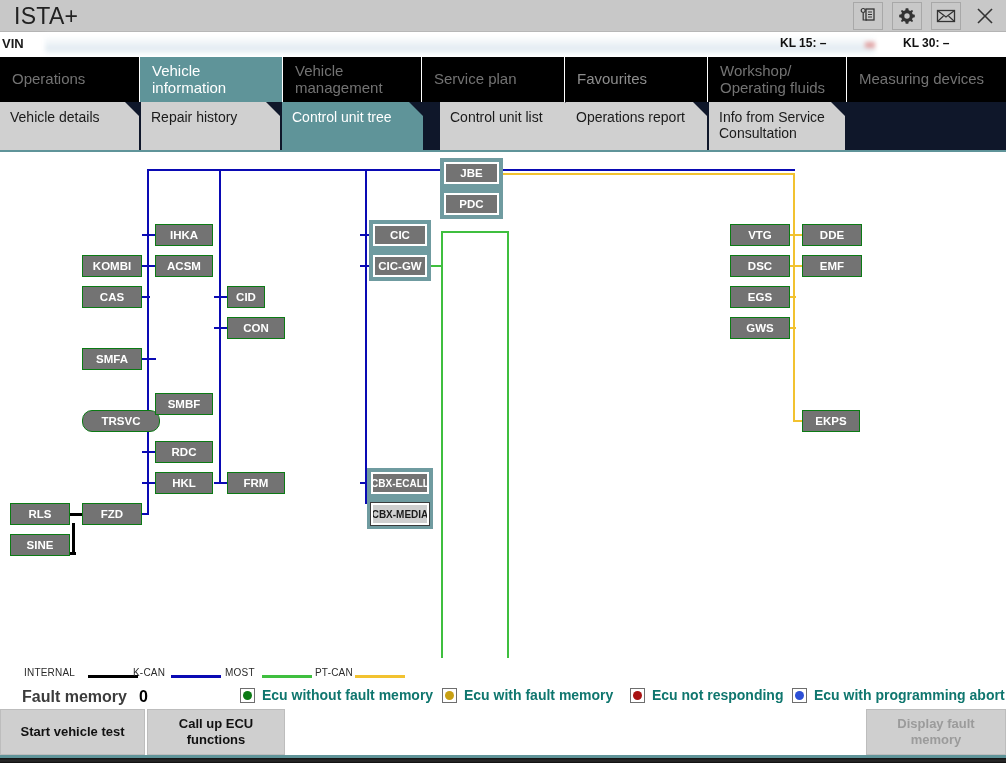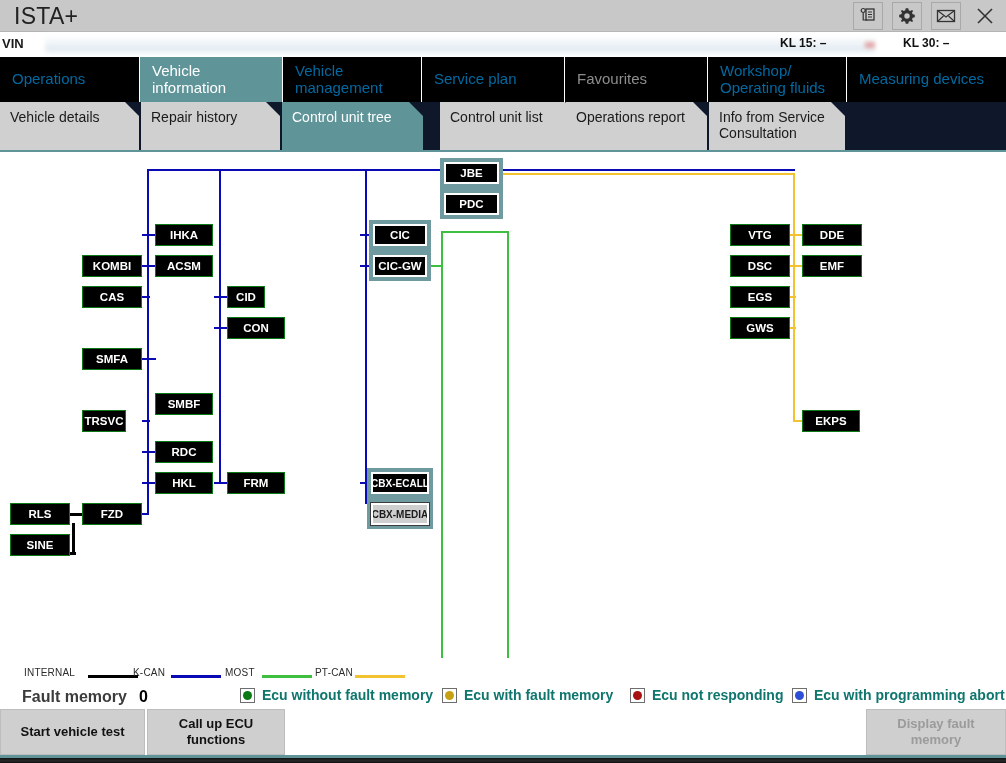--- a/index.html
+++ b/index.html
@@ -50,21 +50,21 @@
   .kl { position:absolute; top:4px; font-size:12px; font-weight:bold; color:#111; }
   .kl15 { left:780px; }
   .kl30 { left:903px; }
 
   
   .tabrow {
     position:absolute; left:0; top:57px; width:1006px; height:45px;
     display:flex;
   }
   .tab {
-    background:#000; color:#0369a1;
+    background:#000; color:#737373;
     border-right:1px solid #ffffff;
     display:flex; align-items:center;
     padding:0 12px;
     font-size:15px;
     line-height:1.12;
     cursor:pointer;
   }
   .tab.active { background:#5f9499; color:#ffffff; }
   .tab.disabled { color:#8d8d8d; }
   .tab.w-ops { width:140px; }
@@ -95,21 +95,21 @@
     position:absolute; left:0; top:150px; width:1006px; height:2px; background:#5f9499;
   }
 
   
   .canvas {
     position:absolute; left:0; top:153px; width:1006px; height:505px;
     background:#ffffff; overflow:hidden;
   }
   .node {
     position:absolute;
-    background:#000000;
+    background:#737373;
     border:1px solid #0b7a14;
     color:#ffffff;
     font-size:11.5px; font-weight:bold;
     display:flex; align-items:center; justify-content:center;
     cursor:pointer;
     white-space:nowrap;
     overflow:hidden;
   }
   .node.sel-white { border:2px solid #ffffff; }
   .node.selected {
@@ -288,21 +288,21 @@
     <div class="line h c-ptcan" style="left:788px; top:174px; width:8px;"></div>
     <div class="line h c-ptcan" style="left:793px; top:267px; width:12px;"></div>
 
     <div class="group-frame" style="left:440px; top:5px;   width:63px; height:61px;"></div>
     <div class="group-frame" style="left:369px; top:67px;  width:62px; height:61px;"></div>
     <div class="group-frame" style="left:367px; top:315px; width:66px; height:61px;"></div>
 
     <div class="node" style="left:82px; top:102px; width:60px; height:22px;">KOMBI</div>
     <div class="node" style="left:82px; top:133px; width:60px; height:22px;">CAS</div>
     <div class="node" style="left:82px; top:195px; width:60px; height:22px;">SMFA</div>
-    <div class="node" style="left:82px; top:257px; width:44px; height:22px;">TRSVC</div>
+    <div class="node" style="left:82px; top:257px; width:78px; height:22px;border-radius:10px;">TRSVC</div>
     <div class="node" style="left:10px; top:350px; width:60px; height:22px;">RLS</div>
     <div class="node" style="left:10px; top:381px; width:60px; height:22px;">SINE</div>
     <div class="node" style="left:82px; top:350px; width:60px; height:22px;">FZD</div>
 
     <div class="node" style="left:155px; top:71px;  width:58px; height:22px;">IHKA</div>
     <div class="node" style="left:155px; top:102px; width:58px; height:22px;">ACSM</div>
     <div class="node" style="left:155px; top:195px; width:58px; height:22px;margin-top:45px;">SMBF</div>
     <div class="node" style="left:155px; top:288px; width:58px; height:22px;">RDC</div>
     <div class="node" style="left:155px; top:319px; width:58px; height:22px;">HKL</div>
 

